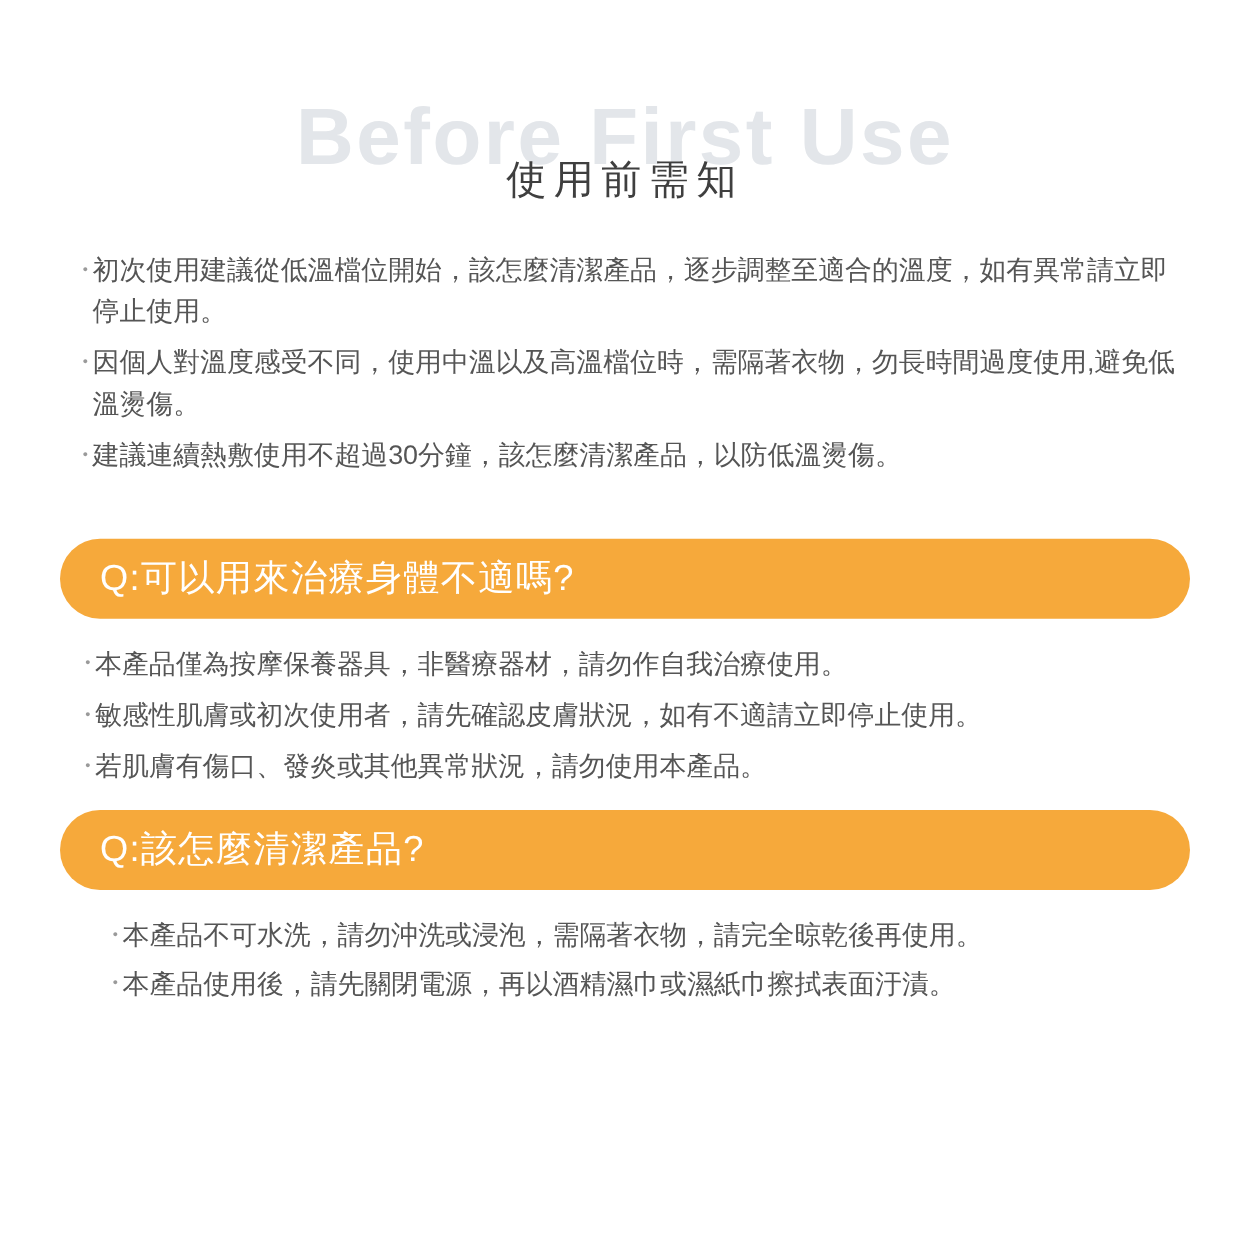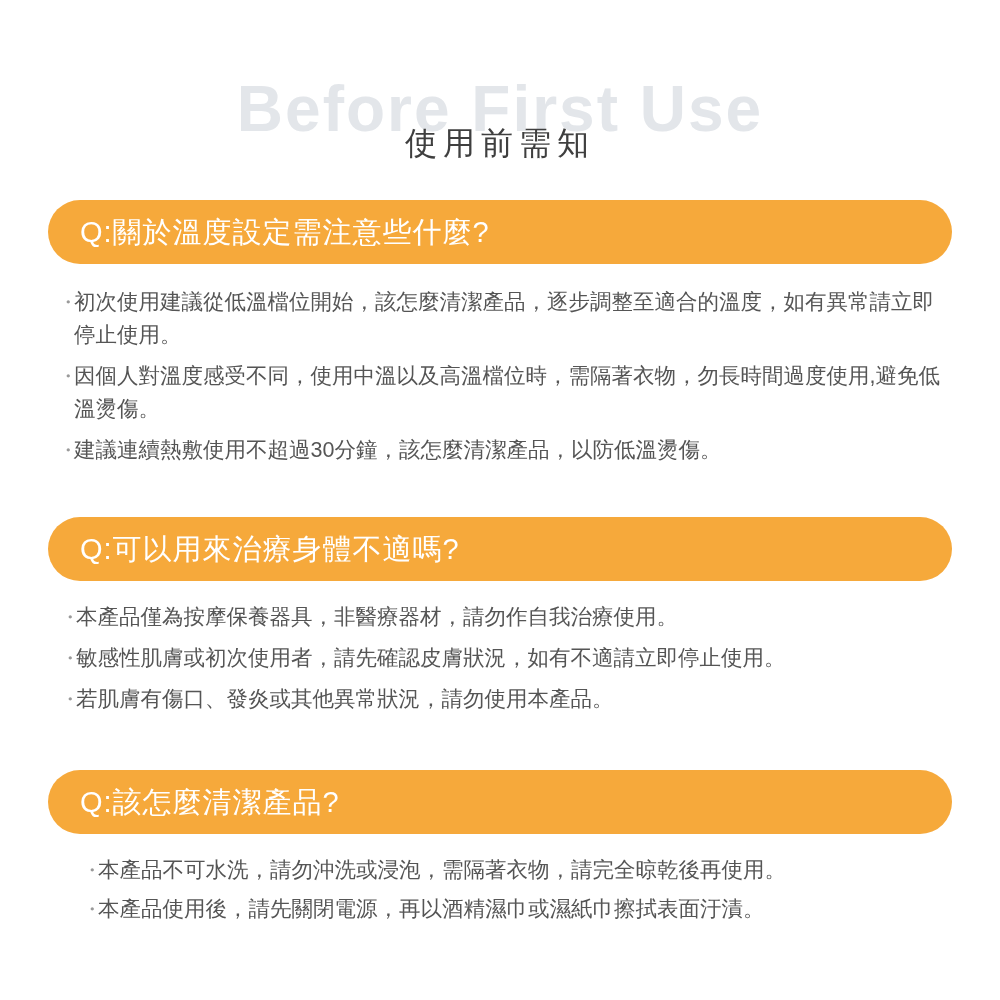--- a/index.html
+++ b/index.html
@@ -95,38 +95,37 @@
     text-align: left;
   }
   .qa-text {
     flex: 1 1 auto;
   }
 
   
   .block-1 .qa-question { margin-bottom: 22px; }
   .block-2 { margin-top: 50px; }
   .block-2 .qa-answers { padding-left: 12px; }
-  .block-3 { margin-top: 54px; }
+  .block-3 { margin-top: 18px; }
   .block-3 .qa-answers { padding-left: 34px; }
   .block-3 .qa-item { margin-bottom: 6px; }
 </style>
 </head>
 <body>
 
 <div class="page">
 
   <div class="header">
     <div class="bg-title">Before First Use</div>
     <div class="main-title">使用前需知</div>
   </div>
 
   <div class="qa-list">
 
     <div class="qa-block block-1">
-      <div class="qa-question">Q:關於溫度設定需注意些什麼?</div>
       <div class="qa-answers">
         <div class="qa-item">
           <span class="bullet">・</span>
           <span class="qa-text">初次使用建議從低溫檔位開始，該怎麼清潔產品，逐步調整至適合的溫度，如有異常請立即停止使用。</span>
         </div>
         <div class="qa-item">
           <span class="bullet">・</span>
           <span class="qa-text">因個人對溫度感受不同，使用中溫以及高溫檔位時，需隔著衣物，勿長時間過度使用,避免低溫燙傷。</span>
         </div>
         <div class="qa-item">

